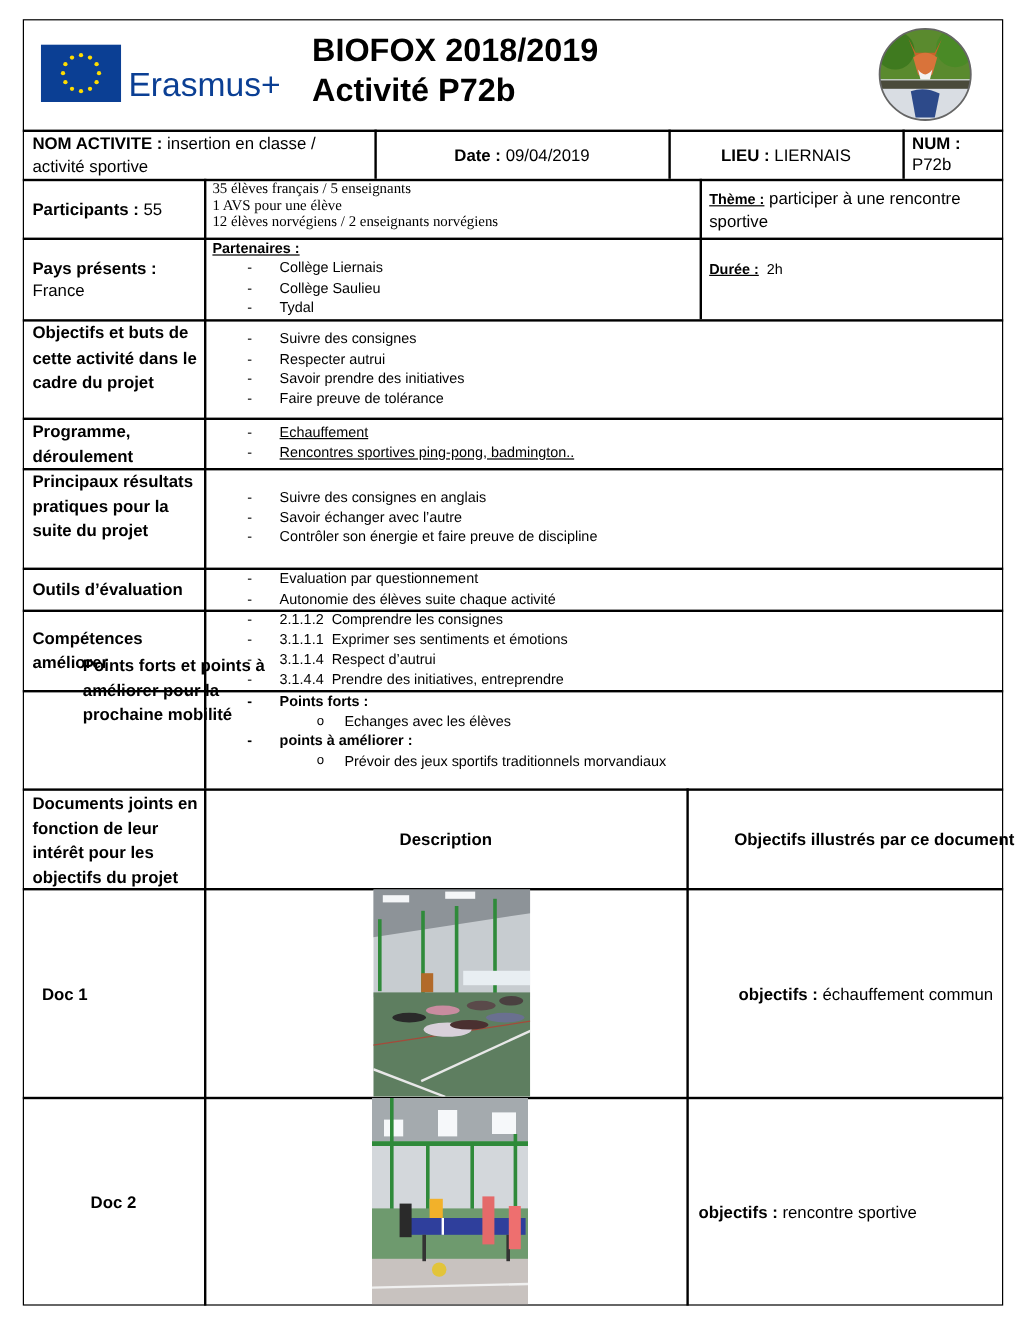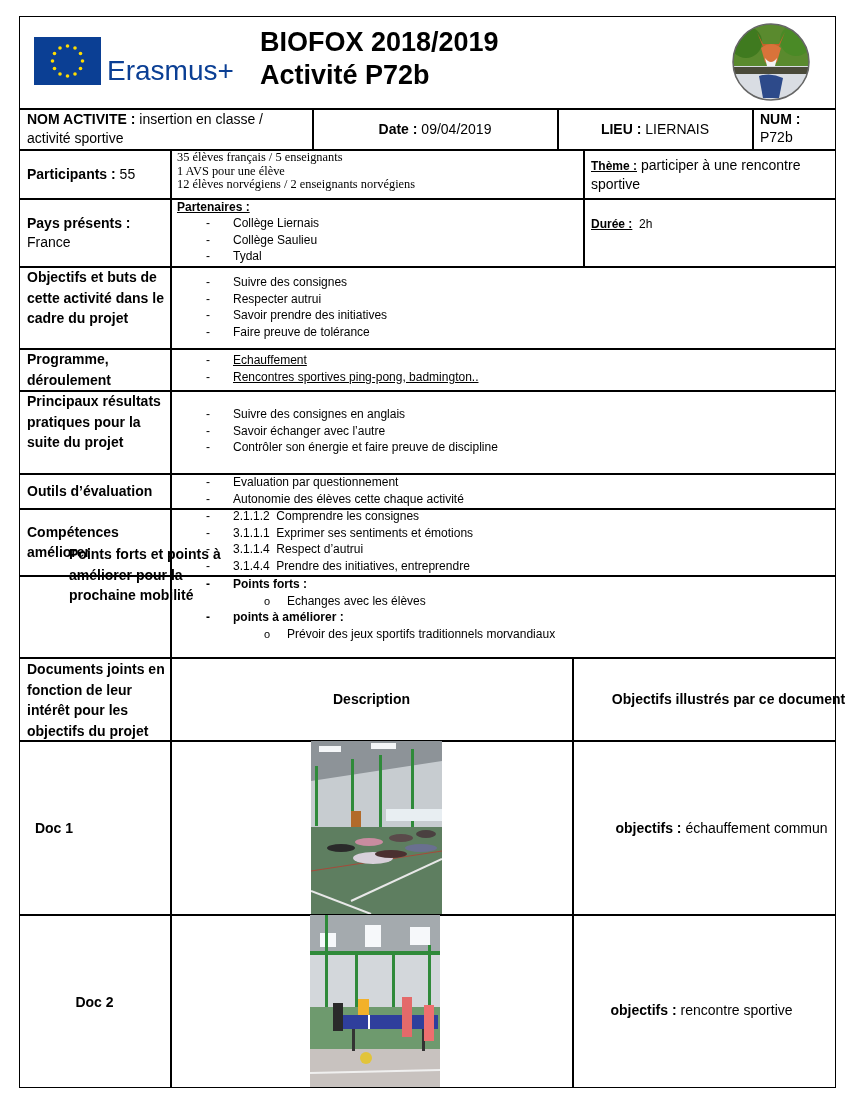--- a/index.html
+++ b/index.html
@@ -160,21 +160,21 @@
 <div class="cell lbl" style="left:19px;top:391px;width:151px;">Principaux résultats pratiques pour la suite du projet</div>
 <ul class="dash cell" style="left:177px;top:406px;width:650px;">
   <li>Suivre des consignes en anglais</li>
   <li>Savoir échanger avec l’autre</li>
   <li>Contrôler son énergie et faire preuve de discipline</li>
 </ul>
 
 <div class="cell lbl vcenter" style="left:19px;top:474px;width:151px;height:34px;">Outils d’évaluation</div>
 <ul class="dash cell" style="left:177px;top:474px;width:650px;">
   <li>Evaluation par questionnement</li>
-  <li>Autonomie des élèves cette chaque activité</li>
+  <li>Autonomie des élèves suite chaque activité</li>
 </ul>
 
 <div class="cell lbl vcenter" style="left:19px;top:509px;width:151px;height:66px;">Compétences améliorer</div>
 <ul class="dash cell" style="left:177px;top:508px;width:650px;">
   <li style="white-space:pre;">2.1.1.2  Comprendre les consignes</li>
   <li style="white-space:pre;">3.1.1.1  Exprimer ses sentiments et émotions</li>
   <li style="white-space:pre;">3.1.1.4  Respect d’autrui</li>
   <li style="white-space:pre;">3.1.4.4  Prendre des initiatives, entreprendre</li>
 </ul>
 
@@ -248,15 +248,15 @@
     <rect x="58" y="100" width="2" height="14" fill="#ffffff"></rect>
     <rect x="42" y="114" width="3" height="22" fill="#333"></rect>
     <rect x="112" y="114" width="3" height="22" fill="#333"></rect>
     <rect x="23" y="88" width="10" height="28" fill="#2a2a2a"></rect>
     <rect x="48" y="84" width="11" height="16" fill="#f2b12a"></rect>
     <rect x="92" y="82" width="10" height="40" fill="#e46a6a"></rect>
     <rect x="114" y="90" width="10" height="36" fill="#ee6f6f"></rect>
     <circle cx="56" cy="143" r="6" fill="#e2c43a"></circle>
   </svg>
 </div>
-<div class="cell center txt" style="left:573px;top:915px;width:248px;height:173px;padding-top:16px;justify-content:center;padding-left:9px;">
+<div class="cell center txt" style="left:573px;top:915px;width:248px;height:173px;padding-top:16px;justify-content:flex-start;padding-left:9px;">
   <span><span class="b">objectifs :</span><span> rencontre sportive</span></span>
 </div>
 
 </body></html>

